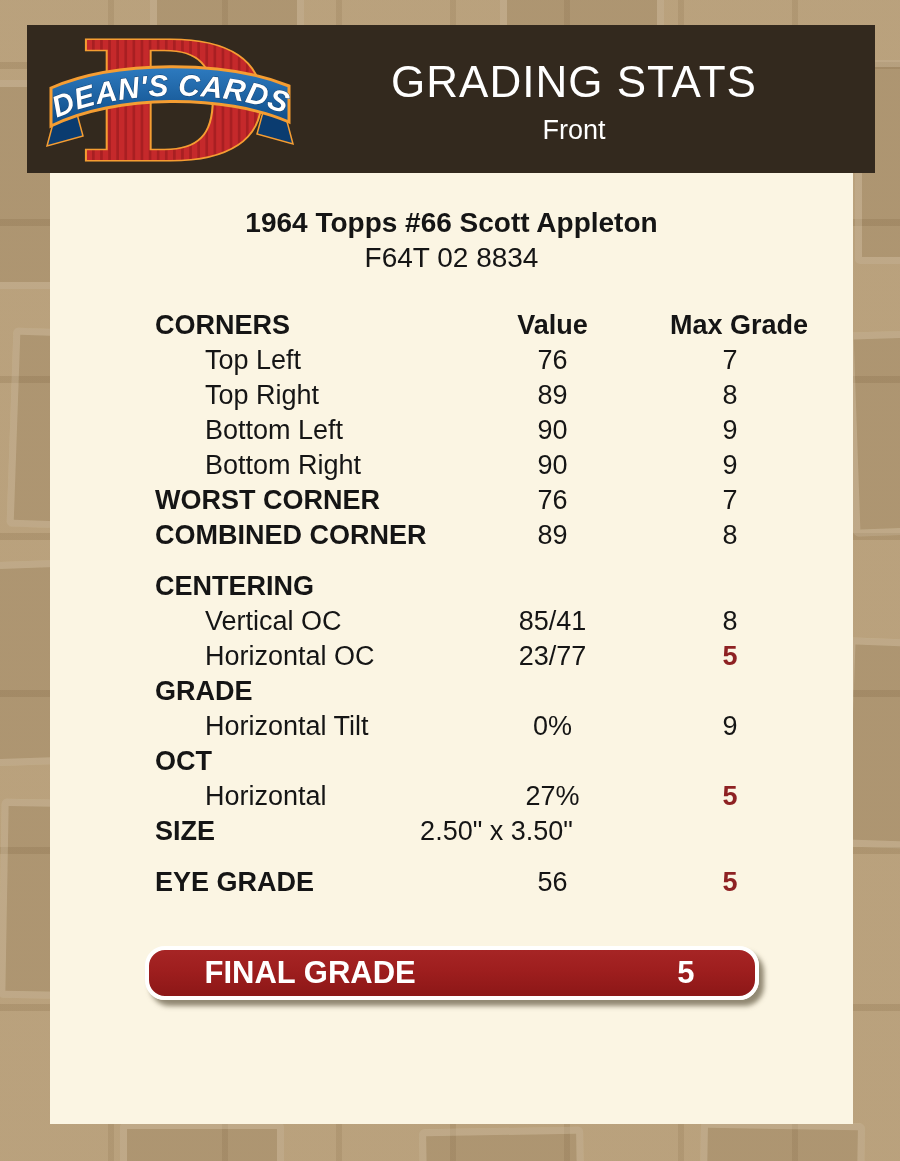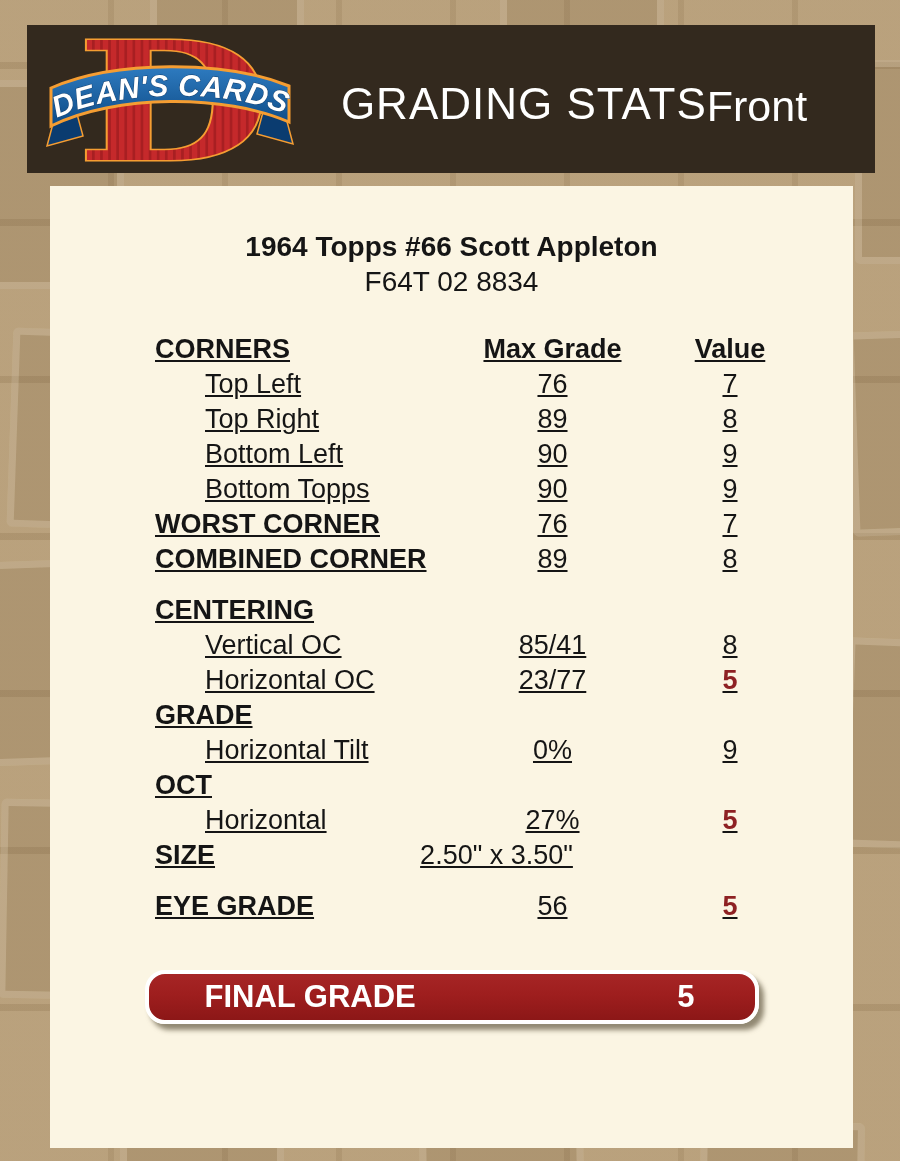--- a/index.html
+++ b/index.html
@@ -29,36 +29,36 @@
   .bgcard:nth-child(11){left:150px;top:-18px;width:140px;height:45px;}
   .bgcard:nth-child(12){left:500px;top:-12px;width:150px;height:38px;}
 
   .header-bar{
     position:absolute;left:27px;top:25px;width:848px;height:148px;
     background:var(--header-bar,#33291e);z-index:2;
   }
   .logo{position:absolute;left:18px;top:5px;}
   .header-text{
     position:absolute;left:246px;right:0;top:0;height:100%;
-    display:flex;flex-direction:row;align-items:center;justify-content:center;
+    display:flex;flex-direction:column;align-items:center;justify-content:center;
     padding-top:10px;box-sizing:border-box;color:#fff;
   }
   .header-title{font-size:44px;letter-spacing:1px;line-height:48px;}
-  .header-subtitle{font-size:43px;line-height:40px;margin-top:4px;}
+  .header-subtitle{font-size:27px;line-height:40px;margin-top:4px;}
 
   .panel{
-    position:absolute;left:50px;top:186px;width:803px;height:962px;
+    position:absolute;left:50px;top:162px;width:803px;height:962px;
     background:var(--panel-cream,#fbf5e3);z-index:1;
     box-sizing:border-box;padding-top:44px;color:var(--text-black,#151515);
   }
   .card-title{font-size:28px;font-weight:bold;text-align:center;line-height:34px;}
   .card-serial{font-size:28px;text-align:center;line-height:35px;}
 
   .grade-table{margin:33px 0 0 105px;width:635px;font-size:27px;}
-  .trow{display:grid;grid-template-columns:280px 235px 120px;line-height:35px;text-decoration:underline;}
+  .trow{display:grid;grid-template-columns:280px 235px 120px;line-height:35px;}
   .trow.gap{margin-top:16px;}
   .cell{white-space:nowrap;}
   .lbl{text-align:left;}
   .lbl.ind{padding-left:50px;}
   .b{font-weight:bold;}
   .val,.max{text-align:center;}
   .val.wide{transform:translateX(-56px);}
   .max.red{color:var(--grade-red,#8e2123);font-weight:bold;}
 
   .final-grade{
@@ -118,41 +118,41 @@
   </div>
 </div>
 
 <div class="panel">
   <div class="card-title">1964 Topps #66 Scott Appleton</div>
   <div class="card-serial">F64T 02 8834</div>
 
   <div class="grade-table">
     <div class="trow">
       <div class="cell lbl b">CORNERS</div>
+      <div class="cell val b">Value</div>
       <div class="cell max b">Max Grade</div>
-      <div class="cell val b">Value</div>
     </div>
     <div id="rows-container">
         <div class="trow">
           <div class="cell lbl ind">Top Left</div>
           <div class="cell val">76</div>
           <div class="cell max">7</div>
         </div>
         <div class="trow">
           <div class="cell lbl ind">Top Right</div>
           <div class="cell val">89</div>
           <div class="cell max">8</div>
         </div>
         <div class="trow">
           <div class="cell lbl ind">Bottom Left</div>
           <div class="cell val">90</div>
           <div class="cell max">9</div>
         </div>
         <div class="trow">
-          <div class="cell lbl ind">Bottom Topps</div>
+          <div class="cell lbl ind">Bottom Right</div>
           <div class="cell val">90</div>
           <div class="cell max">9</div>
         </div>
         <div class="trow">
           <div class="cell lbl b">WORST CORNER</div>
           <div class="cell val">76</div>
           <div class="cell max">7</div>
         </div>
         <div class="trow">
           <div class="cell lbl b">COMBINED CORNER</div>

